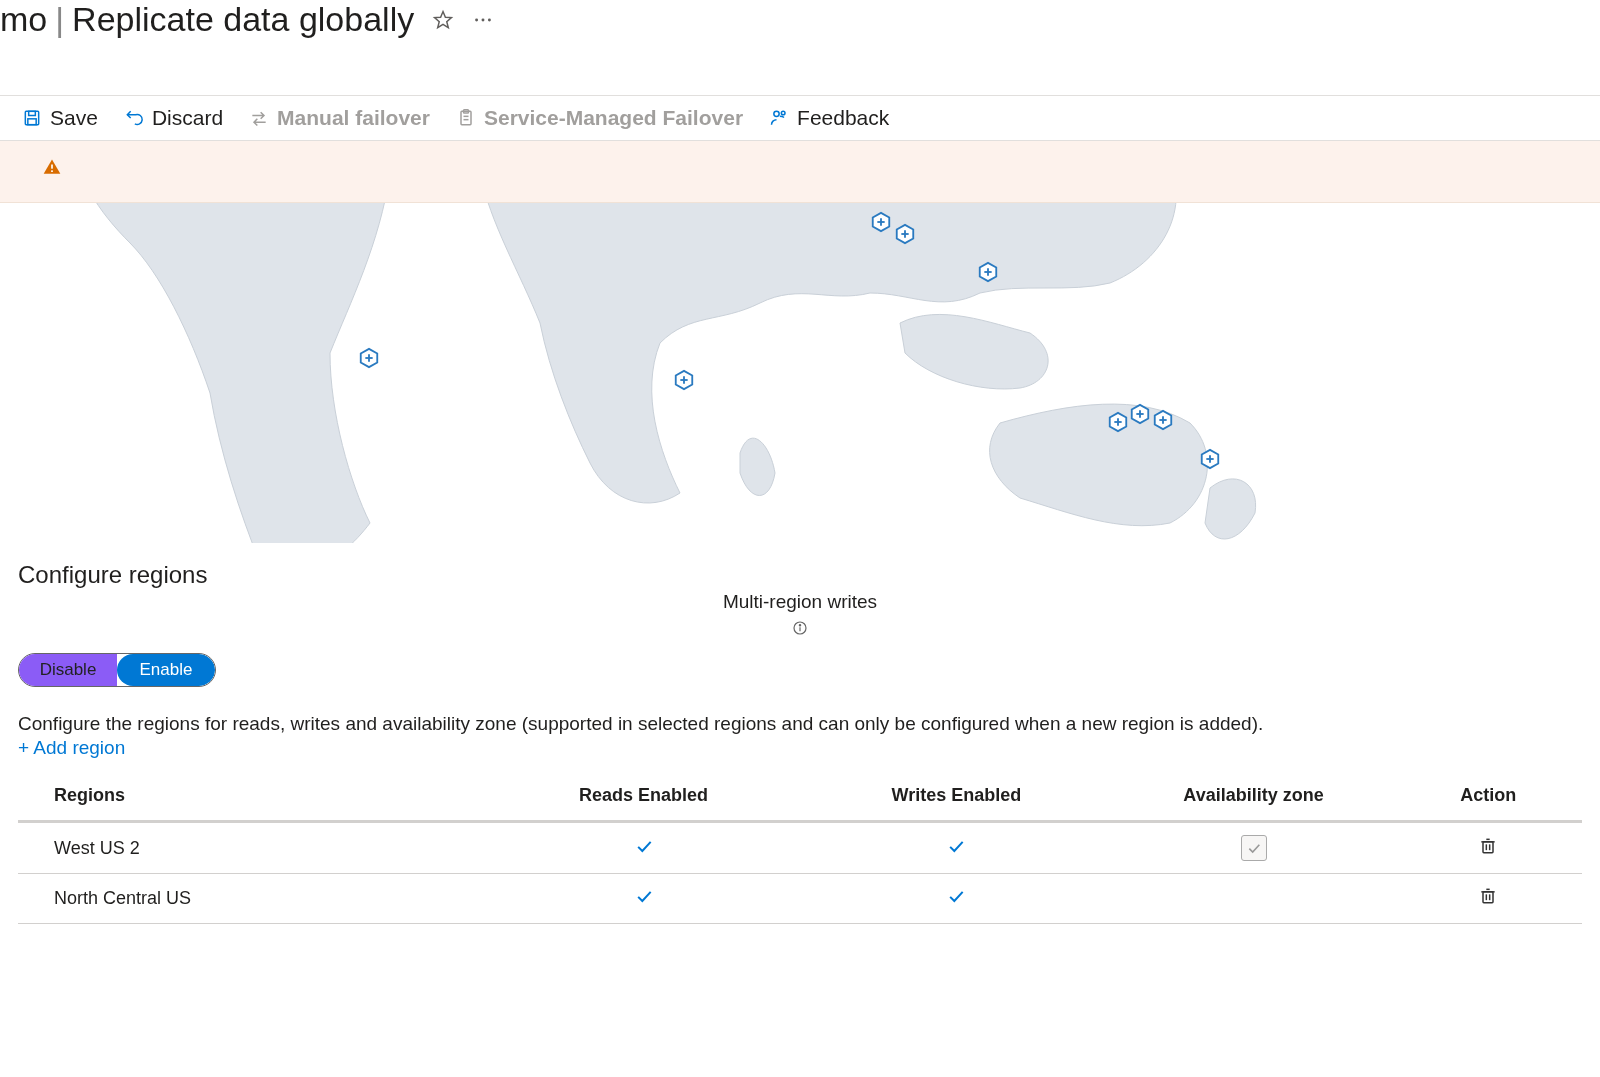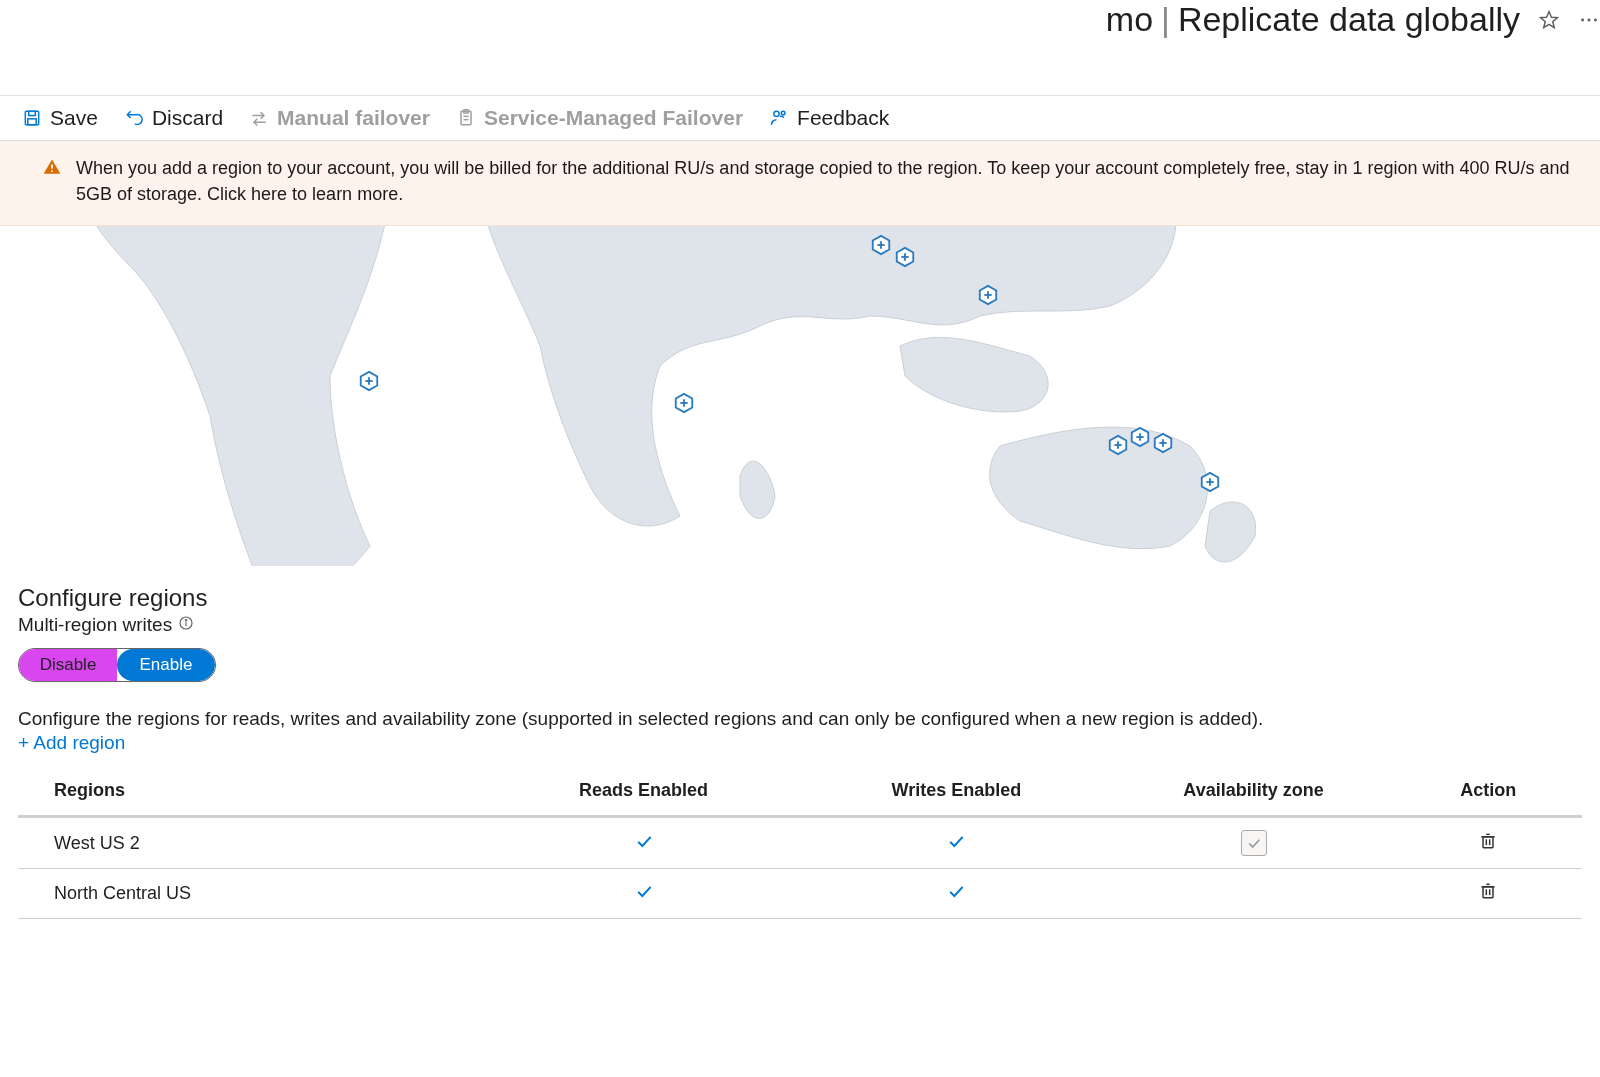--- a/index.html
+++ b/index.html
@@ -10,21 +10,20 @@
     background: #fff;
     width: 1600px;
     overflow-x: hidden;
   }
   .header {
     display: flex;
     align-items: center;
     padding: 0px 0 16px 0;
     font-size: 34px;
     font-weight: 400;
-    justify-content: flex-end;
   }
   .header .title { white-space: nowrap; }
   .header .thin { color: #888; font-weight: 300; margin: 0 8px; }
   .header .star-btn, .header .more-btn {
     margin-left: 18px; cursor: pointer; color:#605e5c;
     display:flex; align-items:center;
   }
   .toolbar {
     display: flex;
     align-items: center;
@@ -55,29 +54,29 @@
     position:relative;
     overflow:hidden;
     margin:0 0 14px 0;
   }
   .map-wrap svg.world { position:absolute; top:-110px; left:-40px; }
   .hex {
     position:absolute; width:22px; height:22px;
   }
   .hex svg { width:22px; height:22px; }
   .section-heading{ font-size:24px; padding:0 18px; margin-top:18px; }
-  .label-row{ display:flex; align-items:center; gap:6px; padding:2px 18px; font-size:19px; }
+  .label-row{ display:flex; align-items:center; gap:6px; padding:2px 18px; font-size:19px;flex-direction:column; }
   .info-icon{ color:#666; }
   .toggle-group{
     display:flex; align-items:center; margin:10px 18px 18px 18px;
     border:1px solid #666; border-radius:22px; overflow:hidden; width:198px; height:34px;
     font-size:17px;
   }
   .toggle-group .opt{ flex:1; text-align:center; line-height:32px; cursor:pointer;}
-  .toggle-group .opt.off{ background:#d946ef; color:#222;}
+  .toggle-group .opt.off{ background:#8b5cf6; color:#222;}
   .toggle-group .opt.on{ background:#0078d4; color:#fff; border-radius:18px;}
   .desc{ padding:8px 18px 2px 18px; font-size:19px; }
   .add-link{ color:#0078d4; cursor:pointer; font-size:19px; padding:0 18px 14px 18px; display:block;}
   table.regions{
     width:calc(100% - 36px);
     border-collapse:collapse;
     margin:0 18px;
     font-size:18px;
   }
   table.regions th{
@@ -162,21 +161,20 @@
 </div>
 
 <div class="infobar">
   <span class="warn-icon">
     <svg width="20" height="20" viewBox="0 0 24 24" fill="#d86c00">
         <path d="M12 3 L22 20 H2 Z"></path>
         <rect x="11" y="9" width="2" height="5" fill="#fff"></rect>
         <rect x="11" y="16" width="2" height="2" fill="#fff"></rect>
       </svg>
   </span>
-  <div>When you add a region to your account, you will be billed for the additional RU/s and storage copied to the region. To keep your account completely free, stay in 1 region with 400 RU/s and 5GB of storage.   Click here to learn more.</div>
 </div>
 
 <div class="map-wrap">
   <svg class="world" width="1400" height="520" viewBox="0 0 1400 520">
     <g fill="#dfe4ea" stroke="#c9d0d8" stroke-width="1">
 
       <path d="M120,40 C180,10 260,30 320,50 C360,60 400,50 430,80 C420,150 390,210 370,260 C370,320 390,390 410,430 C380,470 330,500 300,470 C280,420 260,360 250,300 C230,240 200,180 170,150 C140,120 110,80 120,40 Z"></path>
       <path d="M520,40 C600,20 700,30 760,50 C840,40 920,60 980,70 C1060,60 1150,50 1210,70 C1230,120 1200,170 1150,190 C1110,200 1060,190 1020,200 C980,220 950,200 910,200 C870,210 840,190 800,210 C760,230 730,220 700,250 C680,300 700,360 720,400 C690,420 650,410 630,370 C610,330 590,280 580,230 C560,180 530,130 520,80 Z"></path>
       <path d="M780,360 C790,330 810,350 815,380 C810,410 790,410 780,380 Z"></path>
       <path d="M1040,330 C1110,310 1180,300 1230,330 C1260,360 1250,410 1210,430 C1160,440 1110,420 1060,405 C1030,385 1020,355 1040,330 Z"></path>

